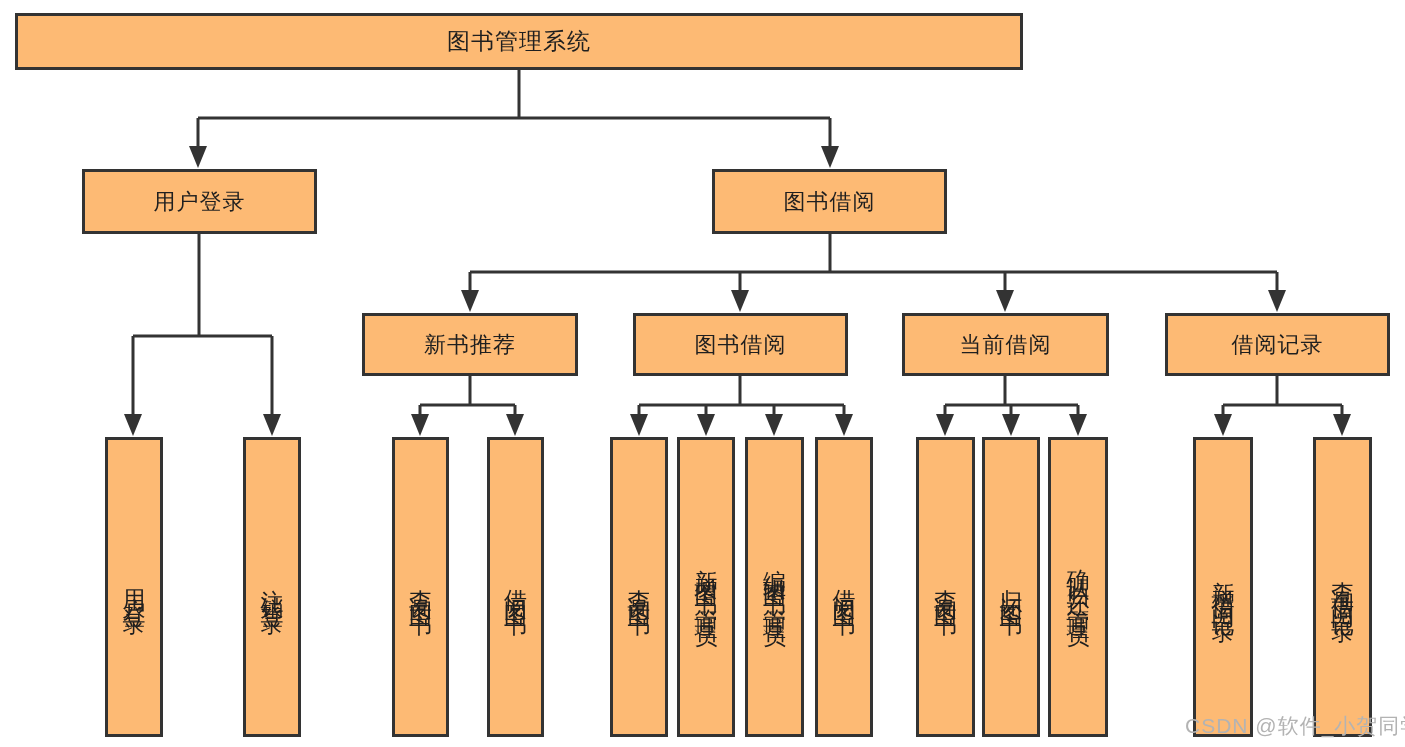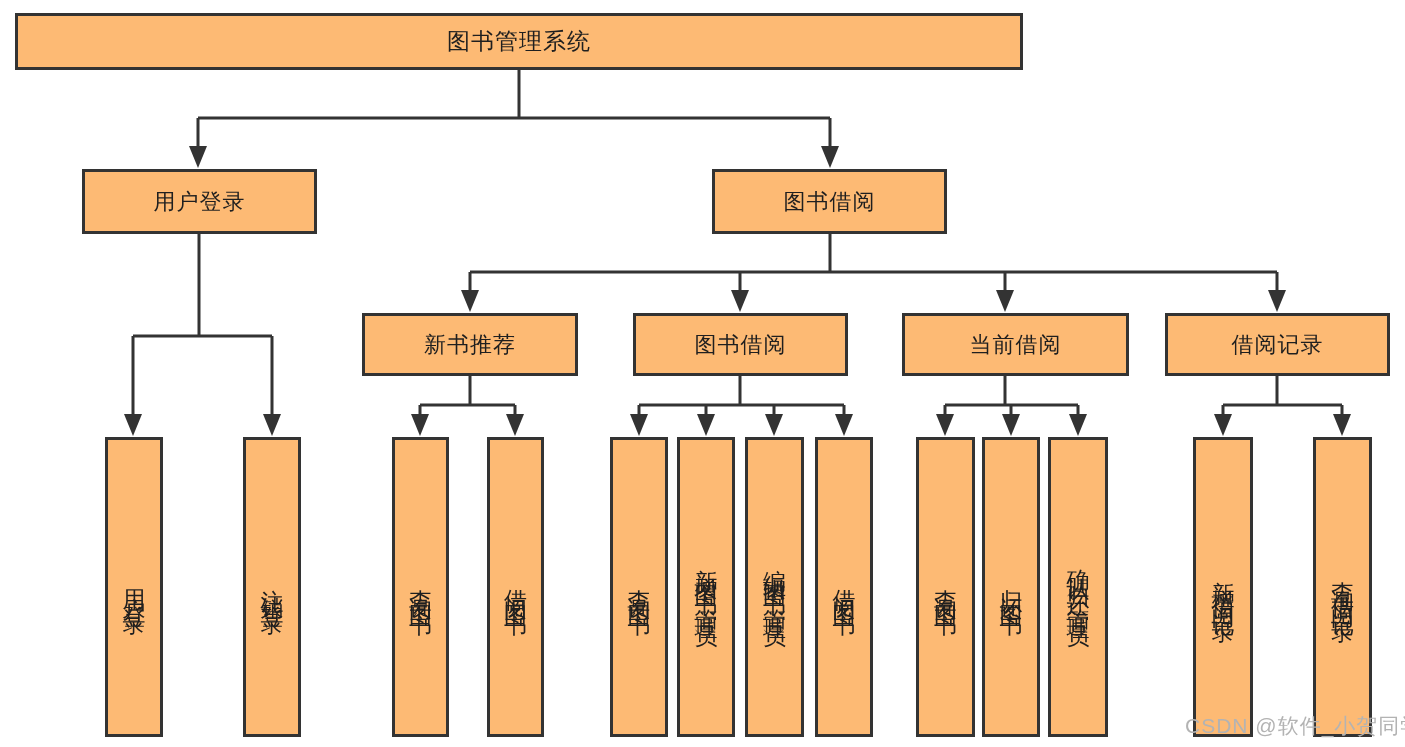--- a/index.html
+++ b/index.html
@@ -95,21 +95,21 @@
     </g>
   </svg>
 
   <div class="box root-title" style="left:15px; top:13px; width:1008px; height:57px;">图书管理系统</div>
 
   <div class="box hbox" style="left:82px; top:169px; width:235px;">用户登录</div>
   <div class="box hbox" style="left:712px; top:169px; width:235px;">图书借阅</div>
 
   <div class="box" style="left:362px; top:313px; width:216px; height:63px;text-align:center;">新书推荐</div>
   <div class="box" style="left:633px; top:313px; width:215px; height:63px;">图书借阅</div>
-  <div class="box" style="left:902px; top:313px; width:227px; height:63px;">当前借阅</div>
+  <div class="box" style="left:902px; top:313px; width:207px; height:63px;">当前借阅</div>
   <div class="box" style="left:1165px; top:313px; width:225px; height:63px;">借阅记录</div>
 
   <div class="box vbox" style="left:105px; width:58px;">用户登录</div>
   <div class="box vbox" style="left:243px; width:58px;">注销登录</div>
 
   <div class="box vbox" style="left:392px; width:57px;">查询图书</div>
   <div class="box vbox" style="left:487px; width:57px;">借阅图书</div>
 
   <div class="box vbox" style="left:610px; width:58px;">查询图书</div>
   <div class="box vbox" style="left:677px; width:58px;">新增图书（管理员）</div>

